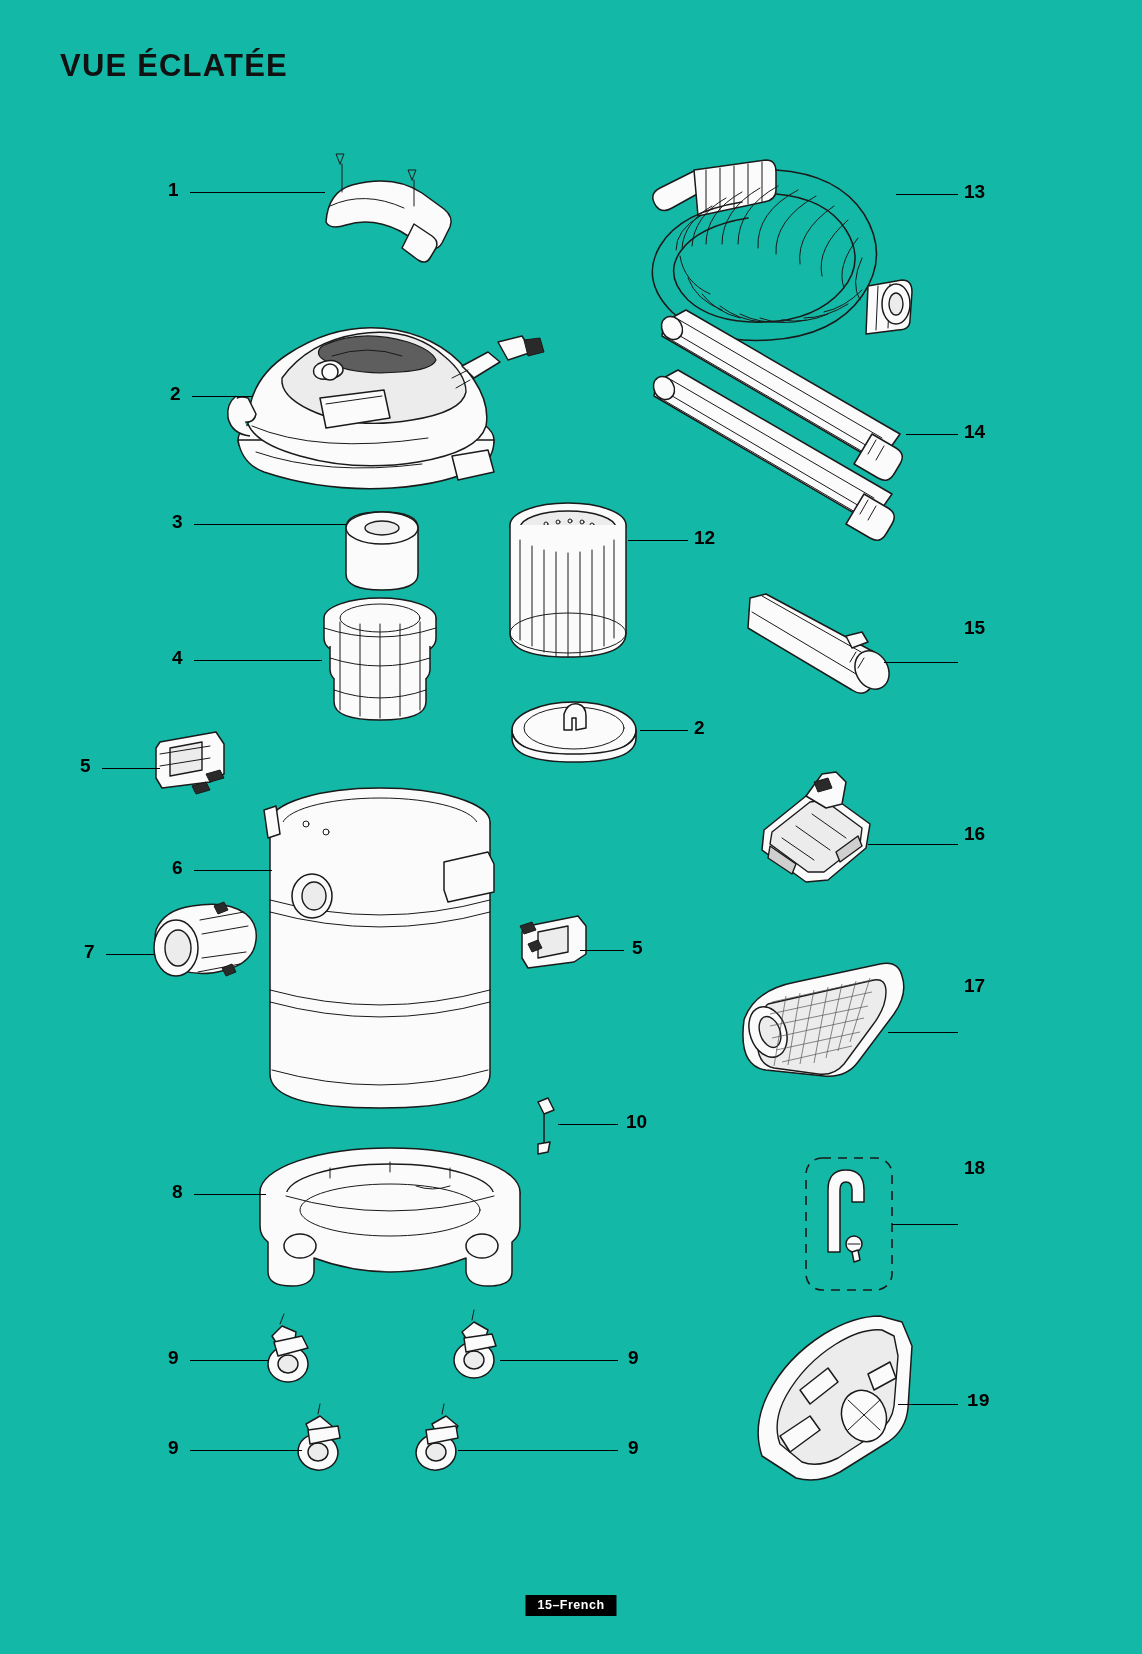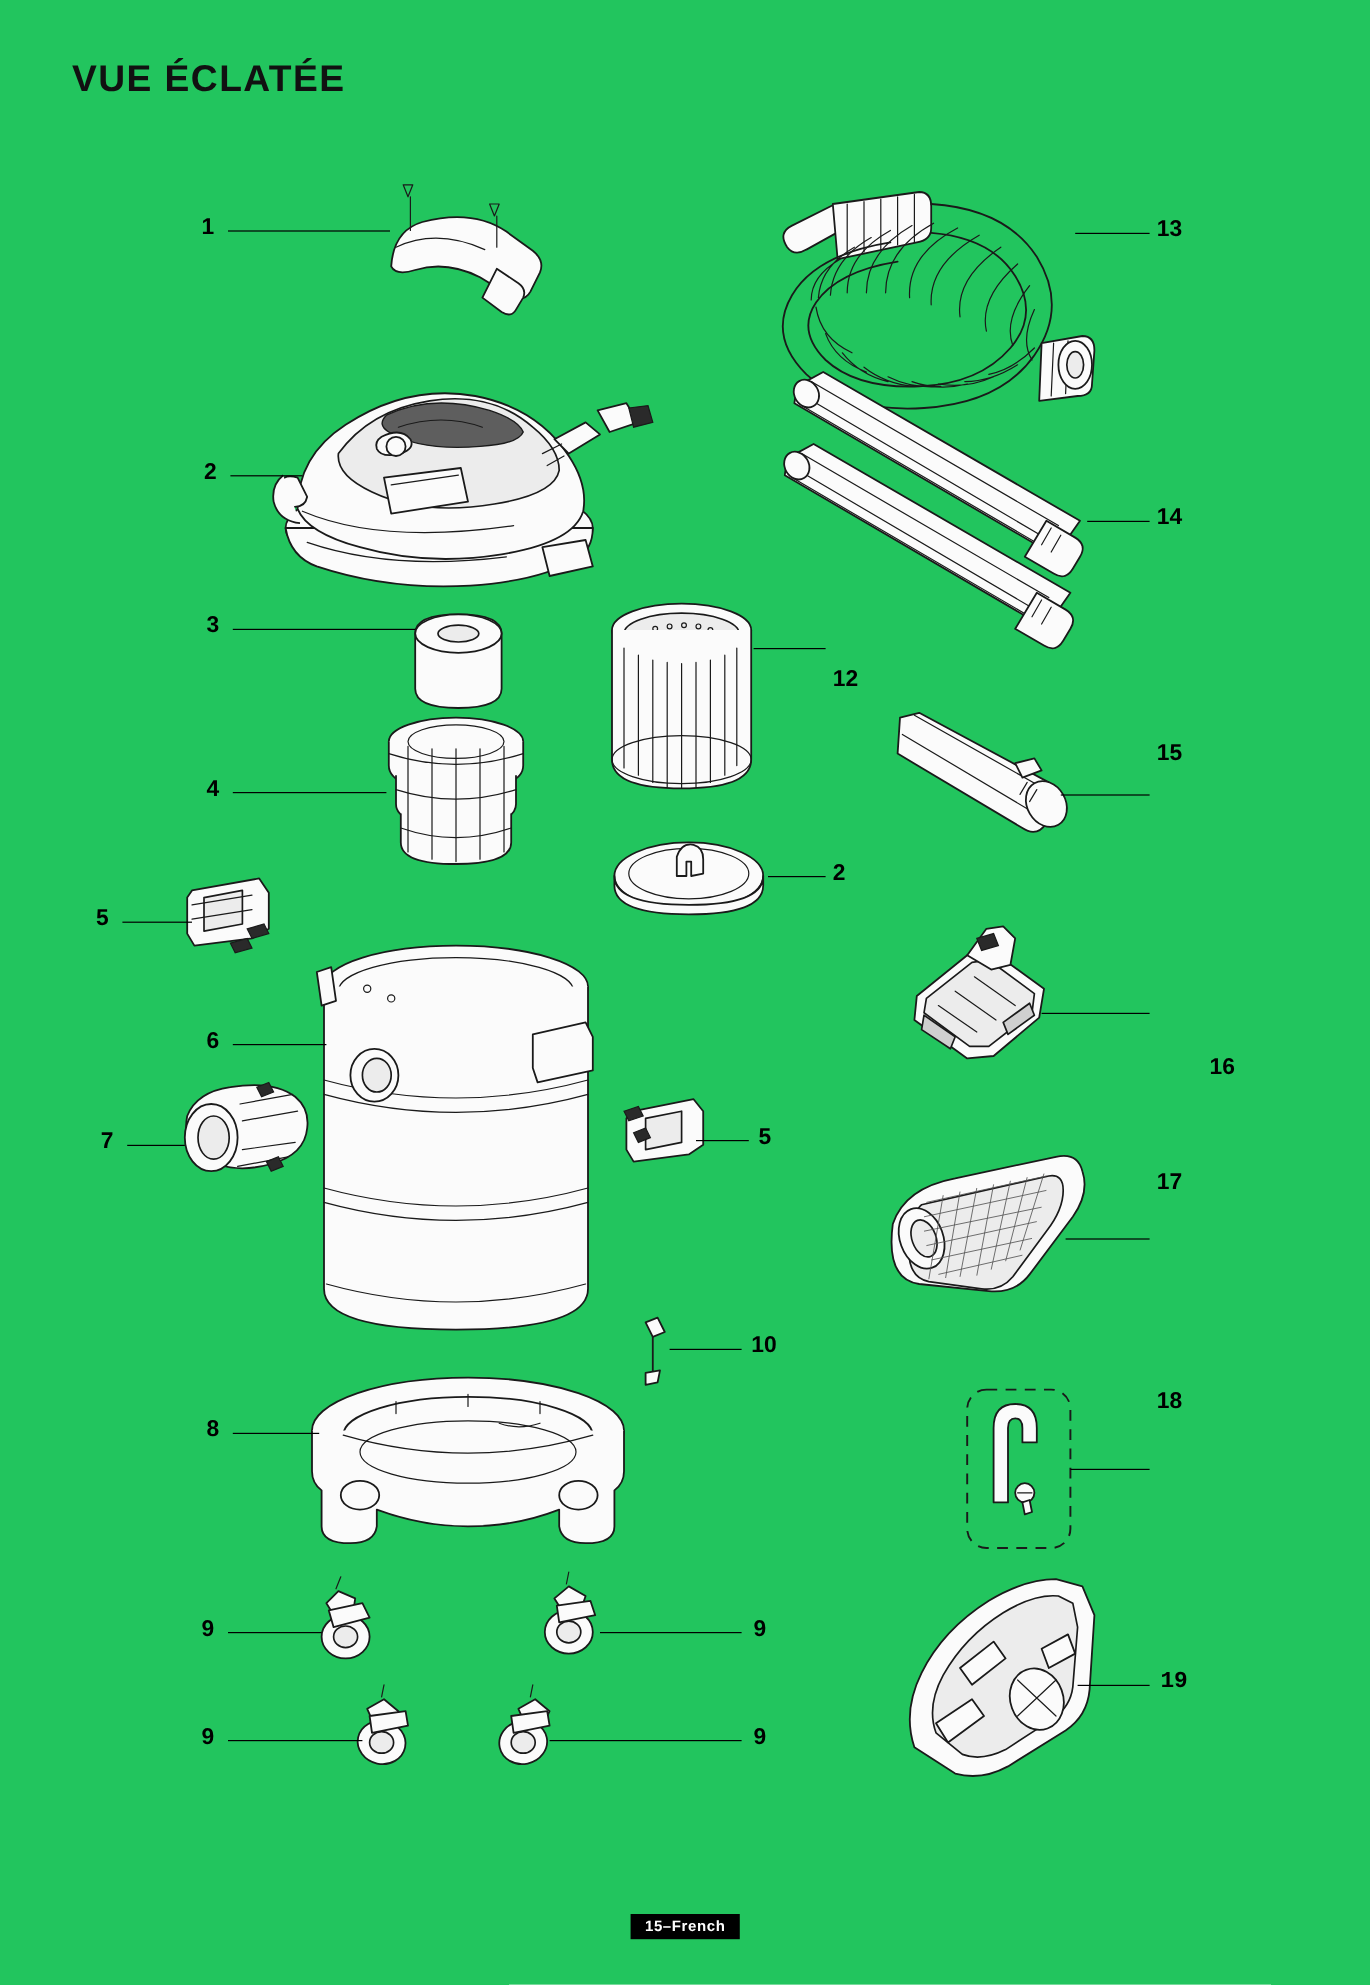--- a/index.html
+++ b/index.html
@@ -8,21 +8,21 @@
     background: #ffffff;
   }
   body {
     font-family: "Liberation Sans", sans-serif;
     color: #000000;
   }
   .page {
     position: relative;
     width: 1142px;
     height: 1654px;
-    background: #22c55e;
+    background: #14b8a6;
     overflow: hidden;
   }
   .title {
     position: absolute;
     left: 60px;
     top: 48px;
     font-size: 31px;
     font-weight: bold;
     letter-spacing: 1.2px;
     color: #111;
@@ -359,33 +359,33 @@
 
   <div class="callout" style="left:626px; top:1112px;">10</div>
   <div class="leader" style="left:558px; top:1124px; width:60px;"></div>
 
   <div class="callout" style="left:632px; top:938px;">5</div>
   <div class="leader" style="left:580px; top:950px; width:44px;"></div>
 
   <div class="callout" style="left:694px; top:718px;">2</div>
   <div class="leader" style="left:640px; top:730px; width:48px;"></div>
 
-  <div class="callout" style="left:694px; top:557px;">12</div>
+  <div class="callout" style="left:694px; top:528px;">12</div>
   <div class="leader" style="left:628px; top:540px; width:60px;"></div>
 
   <div class="callout" style="left:964px; top:182px;">13</div>
   <div class="leader" style="left:896px; top:194px; width:62px;"></div>
 
   <div class="callout" style="left:964px; top:422px;">14</div>
   <div class="leader" style="left:906px; top:434px; width:52px;"></div>
 
   <div class="callout" style="left:964px; top:618px;">15</div>
   <div class="leader" style="left:884px; top:662px; width:74px;"></div>
 
-  <div class="callout" style="left:964px; top:880px;margin-left:44px;">16</div>
+  <div class="callout" style="left:964px; top:824px;">16</div>
   <div class="leader" style="left:868px; top:844px; width:90px;"></div>
 
   <div class="callout" style="left:964px; top:976px;">17</div>
   <div class="leader" style="left:888px; top:1032px; width:70px;"></div>
 
   <div class="callout" style="left:964px; top:1158px;">18</div>
   <div class="leader" style="left:892px; top:1224px; width:66px;"></div>
 
   <div class="callout" style="left:967px; top:1392px;font-family:Liberation Mono, monospace;">19</div>
   <div class="leader" style="left:898px; top:1404px; width:60px;"></div>

